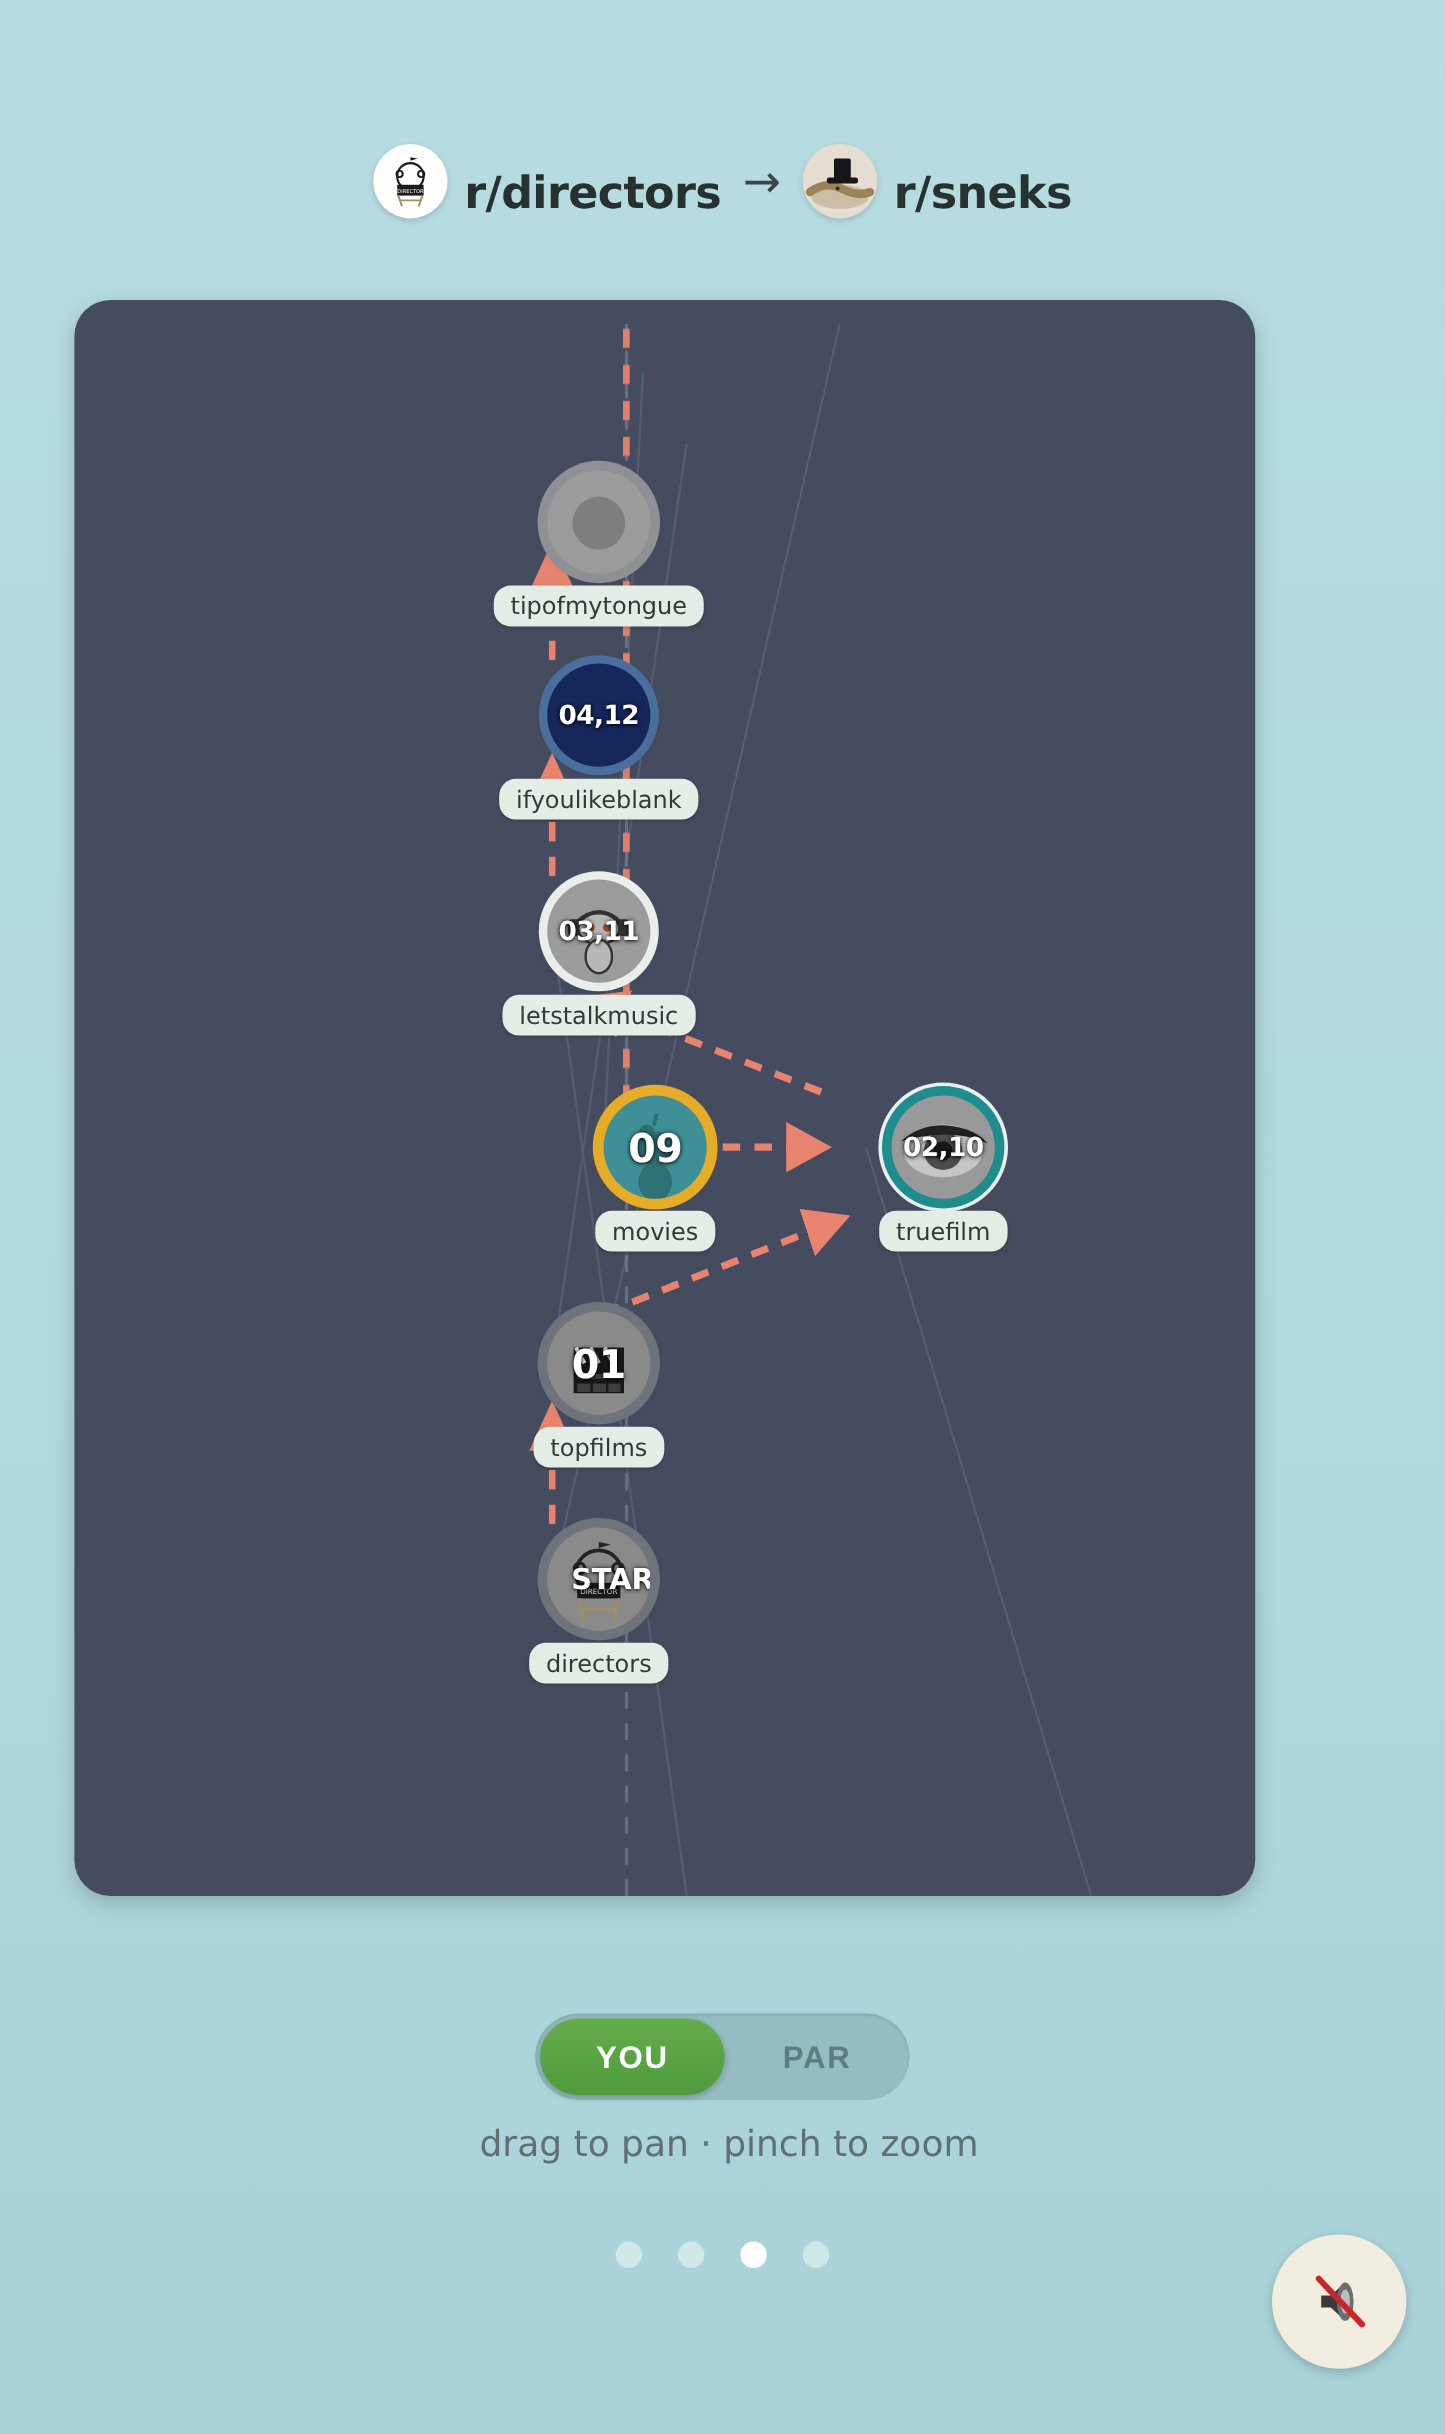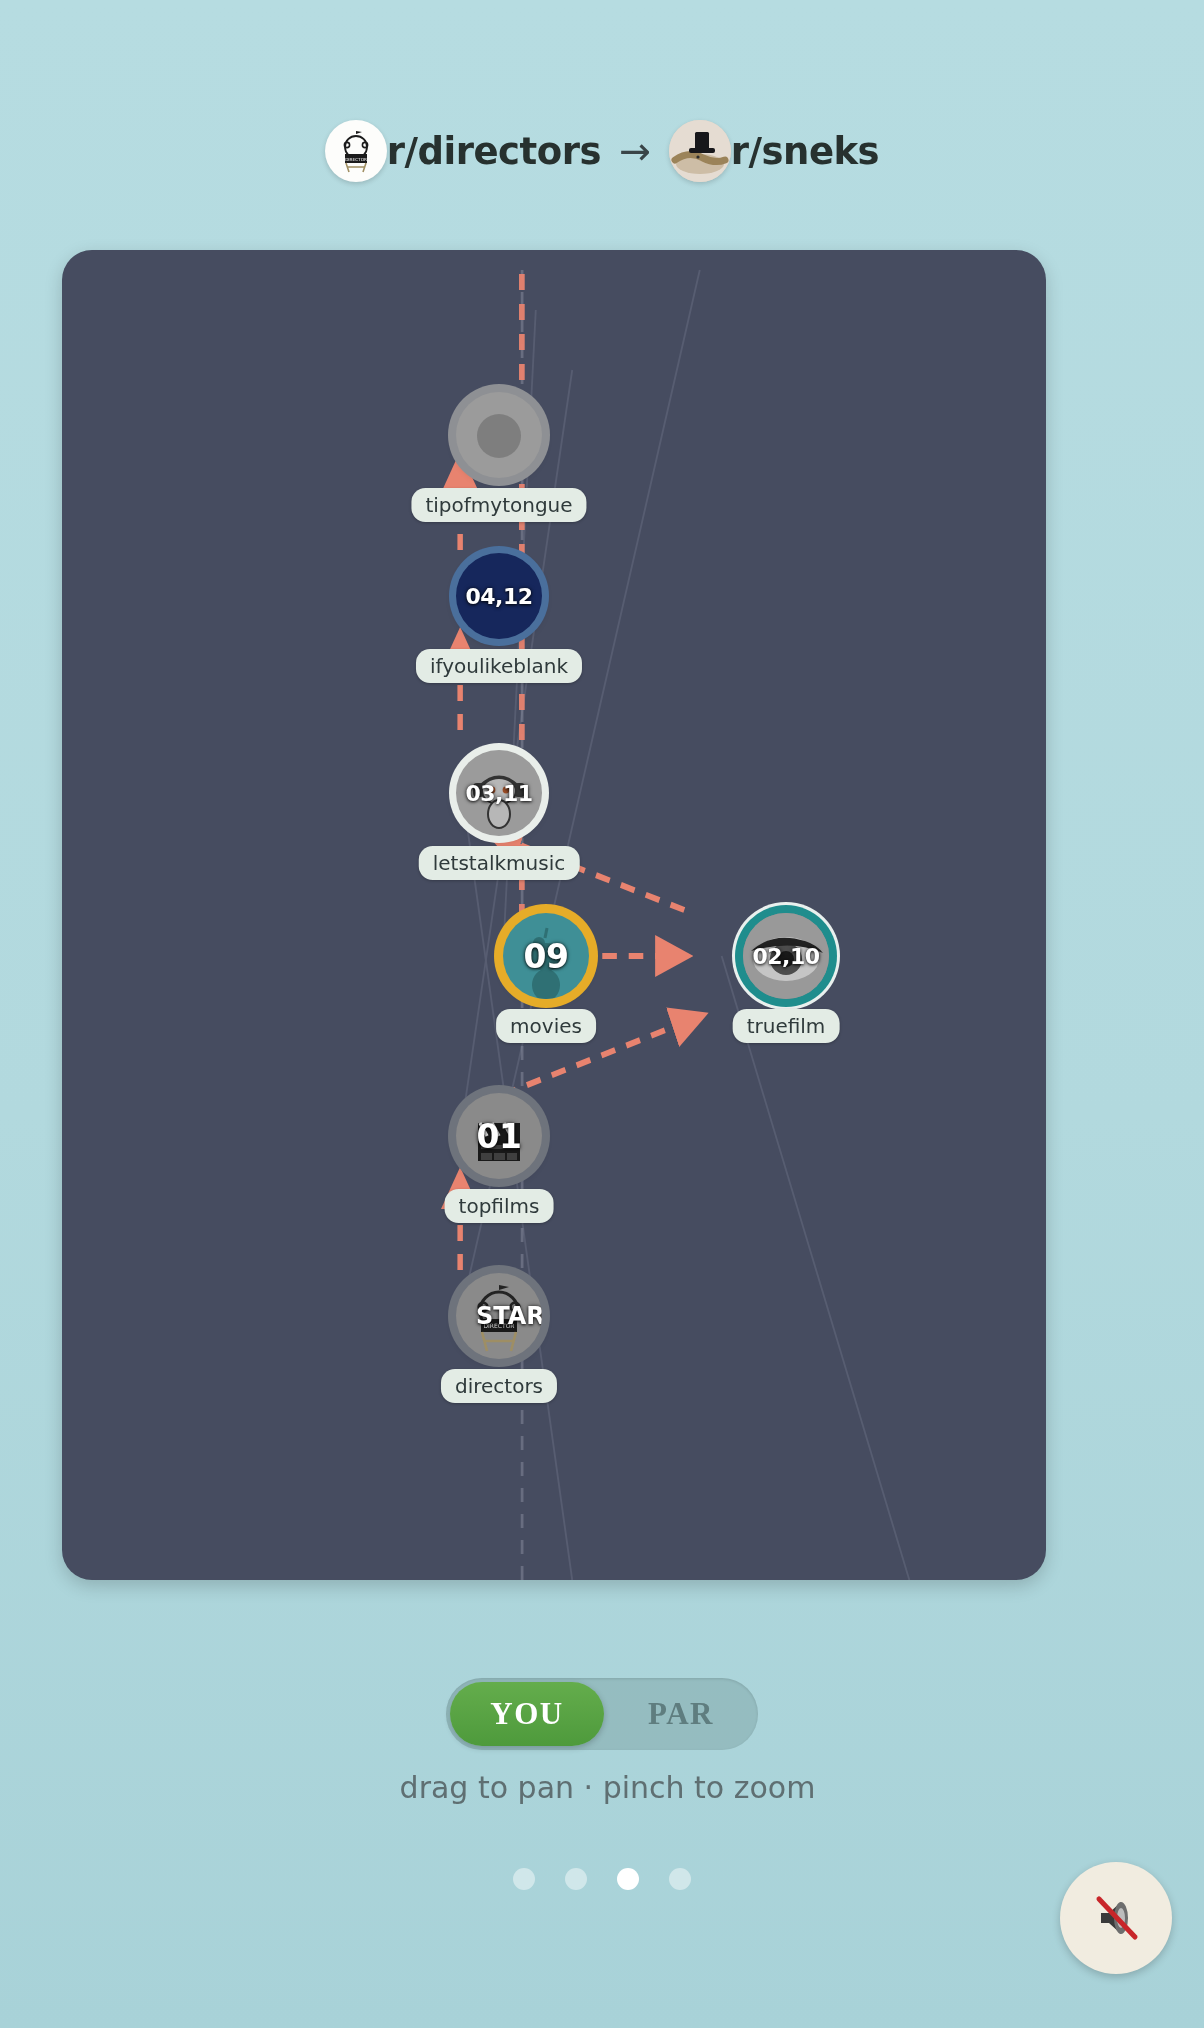--- a/index.html
+++ b/index.html
@@ -24,21 +24,21 @@
     font-weight: 700;
     font-size: 34px;
     letter-spacing: 3px;
     color: #5d6a6e;
   }
   .pair-row {
     position: absolute; top: 120px; left: 0; right: 0;
     display: flex; align-items: center; justify-content: center;
     gap: 18px;
   }
-  .sub-chip { display: flex; align-items: center; }
+  .sub-chip { display: flex; align-items: flex-end; gap: 14px; }
   .avatar {
     width: 62px; height: 62px; border-radius: 50%;
     background: #fdfdfb;
     box-shadow: 0 2px 5px rgba(0,0,0,.16);
     display: flex; align-items: center; justify-content: center;
     overflow: hidden; flex: none;
   }
   .avatar.snek { background: #ded2c6; }
   .sub-name {
     font-size: 37px; font-weight: 700; color: #27312f;
@@ -108,22 +108,22 @@
     top: 1678px;
     width: 312px; height: 72px;
     border-radius: 36px;
     background: rgba(112,150,150,.38);
     display: flex; align-items: center;
     box-shadow: inset 0 1px 3px rgba(0,0,0,.12);
   }
   .toggle-seg {
     flex: 1; height: 100%;
     display: flex; align-items: center; justify-content: center;
-    font-size: 31px; font-weight: 700; letter-spacing: 1.5px;
-    font-family: Liberation Serif, serif;
+    font-size: 26px; font-weight: 700; letter-spacing: 1.5px;
+    font-family: Liberation Sans, sans-serif;
   }
   .toggle-seg.active {
     background: linear-gradient(180deg,#64ad4c,#4e9a3c);
     border-radius: 36px;
     color: #fff;
     box-shadow: 0 2px 6px rgba(0,0,0,.22);
     margin: 4px 0 4px 4px;
     height: 64px;
   }
   .toggle-seg.idle { color: #5f7d7f; }
@@ -236,21 +236,21 @@
       <div class="node-label">tipofmytongue</div>
     </div>
 
     <div class="node" style="left:437px; top:346px;">
       <div class="node-circle ring-navy fill-navy">
         <span class="node-badge small">04,12</span>
       </div>
       <div class="node-label">ifyoulikeblank</div>
     </div>
 
-    <div class="node" style="left:437px; top:543px;">
+    <div class="node" style="left:437px; top:526px;">
       <div class="node-circle ring-white fill-grey">
         <svg class="snoo-art" viewBox="0 0 86 86">
           <path d="M24 36 Q43 18 62 36" stroke="#2e2e2e" stroke-width="3" fill="none"></path>
           <rect x="17" y="33" width="11" height="14" rx="4" fill="#2e2e2e"></rect>
           <rect x="58" y="33" width="11" height="14" rx="4" fill="#2e2e2e"></rect>
           <ellipse cx="43" cy="41" rx="17" ry="13" fill="#b9b9b9" stroke="#2e2e2e" stroke-width="2"></ellipse>
           <circle cx="36" cy="40" r="3.4" fill="#9c4a22"></circle>
           <circle cx="50" cy="40" r="3.4" fill="#9c4a22"></circle>
           <ellipse cx="43" cy="64" rx="11" ry="14" fill="#b9b9b9" stroke="#2e2e2e" stroke-width="2"></ellipse>
         </svg>

